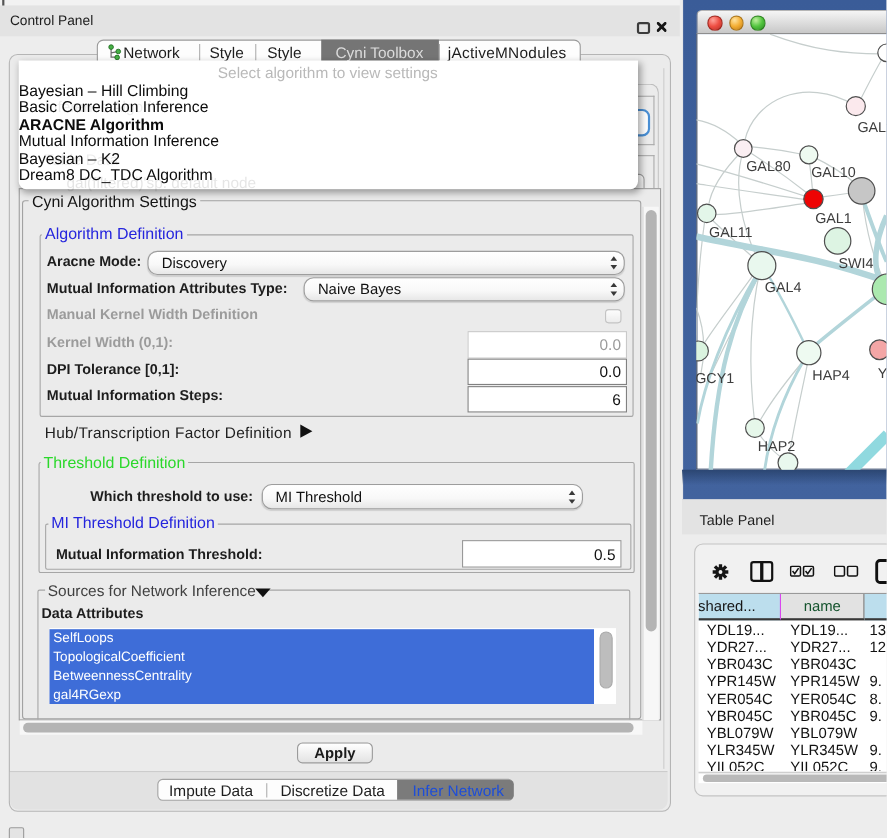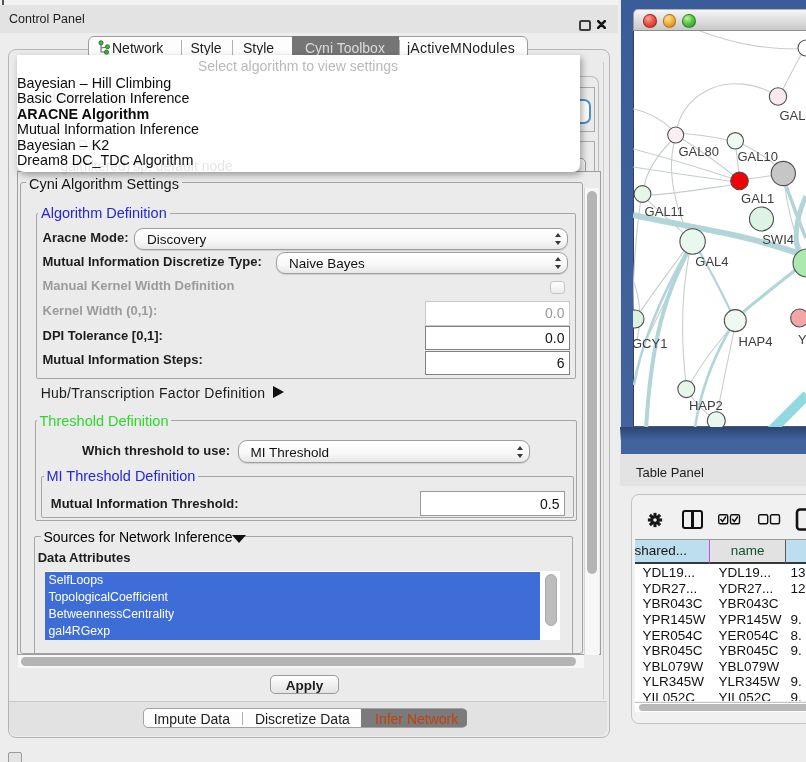--- a/index.html
+++ b/index.html
@@ -74,21 +74,21 @@
     <div class="flegend" style="left:8px;top:4.5px;color:#151515;">Cyni Algorithm Settings</div>
 
     <div class="fieldset" style="left:18px;top:40.5px;width:537.5px;height:164px;"></div>
     <div class="flegend" style="left:20px;top:33.5px;color:#2525dd;">Algorithm Definition</div>
 
     <div class="abs lbl b" style="left:24.5px;top:58px;">Aracne Mode:</div>
     <div class="combo" style="left:116px;top:55.5px;width:432px;height:20px;">
       <span class="ct">Discovery</span>
         <span class="spin"></span>
     </div>
-    <div class="abs lbl b" style="left:24.5px;top:82px;">Mutual Information Discretize Type:</div>
+    <div class="abs lbl b" style="left:24.5px;top:82px;">Mutual Information Attributes Type:</div>
     <div class="combo" style="left:258px;top:80px;width:290px;height:20px;">
       <span class="ct">Naive Bayes</span>
         <span class="spin"></span>
     </div>
     <div class="abs lbl b dis" style="left:24.5px;top:106px;">Manual Kernel Width Definition</div>
     <div class="abs" style="left:532px;top:108.5px;width:14.5px;height:13.5px;border:1px solid #c3c3c3;border-radius:3.5px;background:linear-gradient(#fdfdfd,#ececec);box-sizing:border-box;"></div>
     <div class="abs lbl b dis" style="left:24.5px;top:131px;">Kernel Width (0,1):</div>
     <div class="tf" style="left:407px;top:128.5px;width:143px;height:23px;border:1px solid #c9c9c9;">
         <span class="dis">0.0</span>
       </div>
@@ -113,21 +113,21 @@
     </div>
 
     <div class="fieldset" style="left:23px;top:303.5px;width:531px;height:40px;"></div>
     <div class="flegend" style="left:25.5px;top:296.5px;color:#2525dd;">MI Threshold Definition</div>
     <div class="abs lbl b" style="left:32.8px;top:324px;">Mutual Information Threshold:</div>
     <div class="tf" style="left:402px;top:319.3px;width:143px;height:23px;border:1px solid #999;">
         <span>0.5</span>
       </div>
 
     <div class="fieldset" style="left:16px;top:364.3px;width:537px;height:120px;"></div>
-    <div class="flegend" style="left:22.5px;top:358px;color:#000000;font-size:14px;">Sources for Network Inference</div>
+    <div class="flegend" style="left:22.5px;top:358px;color:#404040;font-size:14px;">Sources for Network Inference</div>
     <div class="abs" style="left:214px;top:363px;width:0;height:0;border-left:7.5px solid transparent;border-right:7.5px solid transparent;border-top:8px solid #111;"></div>
     <div class="abs lbl b" style="left:19.7px;top:378px;">Data Attributes</div>
     <div class="abs" style="left:27px;top:399px;width:515px;height:69px;background:#fff;">
       <div class="abs" style="left:0;top:1px;width:494.5px;height:68px;background:#3e6dd8;"></div>
       <div class="abs" style="left:3.5px;top:1px;font-size:12.3px;color:#fff;line-height:16.9px;">SelfLoops<br>TopologicalCoefficient<br>BetweennessCentrality<br>gal4RGexp</div>
       <div class="abs" style="left:499.5px;top:3px;width:12.5px;height:52px;background:#bdbdbd;border:1px solid #aaa;border-radius:6.5px;box-sizing:border-box;"></div>
     </div>
   </div>
 
   <div class="abs" style="left:584px;top:188px;width:14px;height:467px;background:#f7f7f7;border-left:1px solid #d6d6d6;">
@@ -141,21 +141,21 @@
   <div class="abs" style="left:270px;top:675px;width:67px;height:17px;border:1px solid #9b9b9b;border-radius:5px;background:linear-gradient(#ffffff,#efefef 55%,#e3e3e3);text-align:center;">
     <span style="font-size:13.5px;font-weight:bold;color:#1c1c1c;line-height:17px;">Apply</span>
   </div>
 
   <div class="abs" style="left:9px;top:701px;width:598px;height:34px;background:#e2e2e2;border-top:1px solid #c9c9c9;border-radius:0 0 8px 8px;"></div>
   <div class="abs" style="left:143px;top:708px;width:324px;height:19.5px;background:#fdfdfd;border:1px solid #a2a2a2;border-radius:5px;box-sizing:border-box;">
     <div class="abs" style="left:97.5px;top:2.5px;width:1px;height:13px;background:#b0b0b0;"></div>
     <div class="abs" style="left:217px;top:0;width:106px;height:17.5px;background:#7b7b7b;border-radius:0 4px 4px 0;"></div>
     <div class="abs lbl" style="left:9.7px;top:1.5px;font-size:14px;">Impute Data</div>
     <div class="abs lbl" style="left:110.9px;top:1.5px;font-size:14px;">Discretize Data</div>
-    <div class="abs lbl" style="left:231px;top:1.5px;font-size:14px;color:#c2410c;">Infer Network</div>
+    <div class="abs lbl" style="left:231px;top:1.5px;font-size:14px;color:#1d4ed8;">Infer Network</div>
   </div>
 
   <div id="popup" class="abs" style="left:16.5px;top:55px;width:563px;height:117px;background:#ffffff;border-radius:0 0 7px 7px;box-shadow:2px 3px 7px rgba(0,0,0,0.35);">
     <div class="abs" style="left:0;top:3px;width:563px;text-align:center;font-size:14px;color:#b9b9b9;">Select algorithm to view settings</div>
     <div class="abs" style="left:24px;top:34px;font-size:14px;color:rgba(40,40,40,0.09);">Inference Algorithm</div>
     <div class="abs" style="left:24px;top:82px;font-size:14px;color:rgba(40,40,40,0.09);">Table Data</div>
     <div class="abs" style="left:44px;top:103px;font-size:14px;color:rgba(40,40,40,0.12);">gal(filtered)'sp. default node</div>
     <div class="abs" style="left:0.5px;top:21px;font-size:14.3px;color:#0c0c0c;line-height:15.45px;">Bayesian – Hill Climbing<br>Basic Correlation Inference<br><b>ARACNE Algorithm</b><br>Mutual Information Inference<br>Bayesian – K2<br>Dream8 DC_TDC Algorithm</div>
   </div>
 

